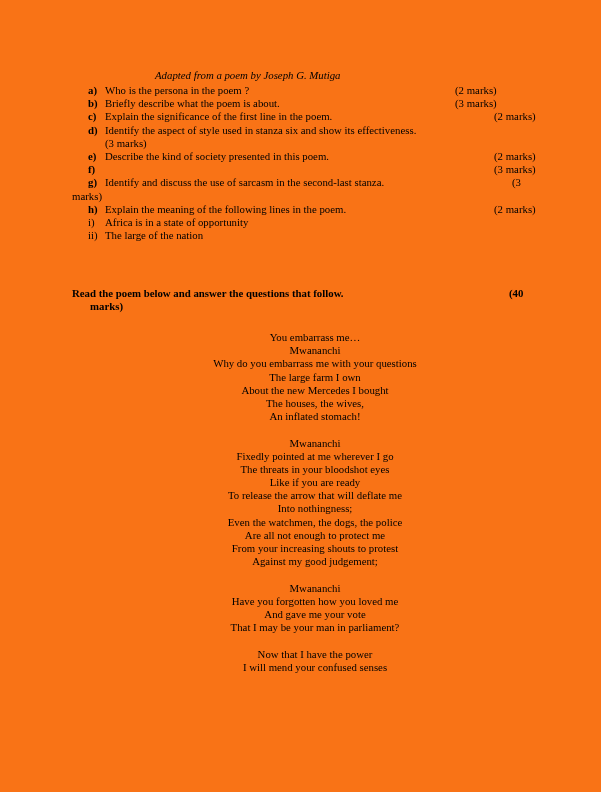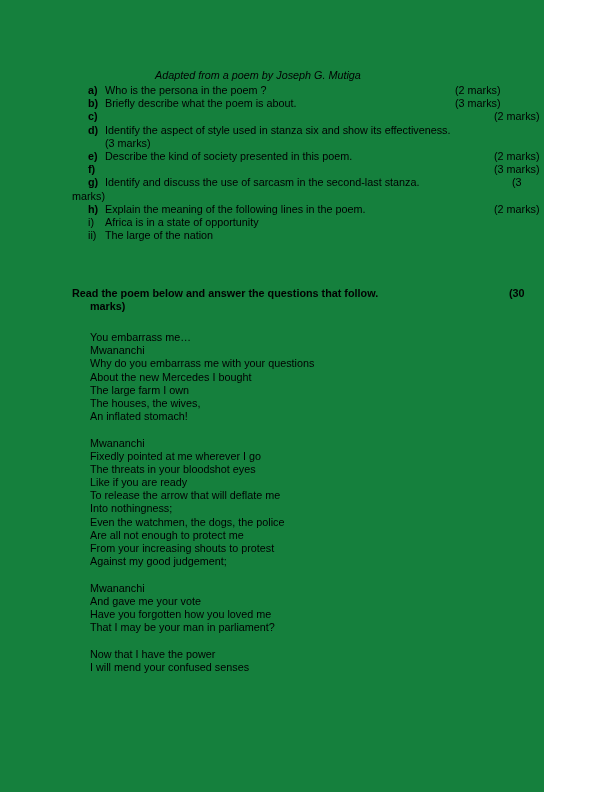--- a/index.html
+++ b/index.html
@@ -1,22 +1,22 @@
 <!DOCTYPE html>
 <html><head>
 <meta charset="utf-8">
 <style>
   html, body { margin: 0; padding: 0; background: #ffffff; }
   .page {
     position: relative;
-    width: 544px;
+    width: 601px;
     height: 792px;
-    background: #15803d;
+    background: #f97316;
     color: #000000;
-    font-family: Liberation Sans, sans-serif;
+    font-family: Liberation Serif, serif;
     font-size: 10.8px;
     line-height: 13.2px;
     overflow: hidden;
   }
   .attribution {
     position: absolute;
     top: 69px;
     left: 155px;
     font-style: italic;
   }
@@ -46,21 +46,21 @@
   .hrow { position: relative; height: 13.2px; }
   .htext { position: absolute; left: 72px; white-space: nowrap; }
   .hmarks { position: absolute; left: 509px; }
   .hcont { position: absolute; left: 90px; }
   .poem {
     position: absolute;
     top: 331px;
     left: 90px;
     width: 450px;
   }
-  .stanza { margin-bottom: 13.2px; }
+  .stanza { margin-bottom: 13.2px; text-align: center; }
   .poem-line { height: 13.2px; white-space: nowrap; }
 </style>
 </head>
 <body>
 
 <div class="page">
 
   <div class="attribution">Adapted from a poem by Joseph G. Mutiga</div>
 
   <div class="questions">
@@ -72,20 +72,21 @@
     </div>
 
     <div class="qrow">
       <span class="qlabel">b)</span>
       <span class="qtext">Briefly describe what the poem is about.</span>
       <span class="qmarks tab1">(3 marks)</span>
     </div>
 
     <div class="qrow">
       <span class="qlabel">c)</span>
+      <span class="qtext">Explain the significance of the first line in the poem.</span>
       <span class="qmarks tab2">(2 marks)</span>
     </div>
 
     <div class="qrow">
       <span class="qlabel">d)</span>
       <span class="qtext">Identify the aspect of style used in stanza six and show its effectiveness.</span>
     </div>
     <div class="qrow">
       <span class="qcont-indent">(3 marks)</span>
     </div>
@@ -124,56 +125,56 @@
     <div class="qrow">
       <span class="qlabel roman">ii)</span>
       <span class="qtext">The large of the nation</span>
     </div>
 
   </div>
 
   <div class="heading">
     <div class="hrow">
       <span class="htext">Read the poem below and answer the questions that follow.</span>
-      <span class="hmarks">(30</span>
+      <span class="hmarks">(40</span>
     </div>
     <div class="hrow">
       <span class="hcont">marks)</span>
     </div>
   </div>
 
   <div class="poem">
 
     <div class="stanza">
       <div class="poem-line">You embarrass me…</div>
       <div class="poem-line">Mwananchi</div>
       <div class="poem-line">Why do you embarrass me with your questions</div>
+      <div class="poem-line">The large farm I own</div>
       <div class="poem-line">About the new Mercedes I bought</div>
-      <div class="poem-line">The large farm I own</div>
       <div class="poem-line">The houses, the wives,</div>
       <div class="poem-line">An inflated stomach!</div>
     </div>
 
     <div class="stanza">
       <div class="poem-line">Mwananchi</div>
       <div class="poem-line">Fixedly pointed at me wherever I go</div>
       <div class="poem-line">The threats in your bloodshot eyes</div>
       <div class="poem-line">Like if you are ready</div>
       <div class="poem-line">To release the arrow that will deflate me</div>
       <div class="poem-line">Into nothingness;</div>
       <div class="poem-line">Even the watchmen, the dogs, the police</div>
       <div class="poem-line">Are all not enough to protect me</div>
       <div class="poem-line">From your increasing shouts to protest</div>
       <div class="poem-line">Against my good judgement;</div>
     </div>
 
     <div class="stanza">
       <div class="poem-line">Mwananchi</div>
+      <div class="poem-line">Have you forgotten how you loved me</div>
       <div class="poem-line">And gave me your vote</div>
-      <div class="poem-line">Have you forgotten how you loved me</div>
       <div class="poem-line">That I may be your man in parliament?</div>
     </div>
 
     <div class="stanza">
       <div class="poem-line">Now that I have the power</div>
       <div class="poem-line">I will mend your confused senses</div>
     </div>
 
   </div>
 

